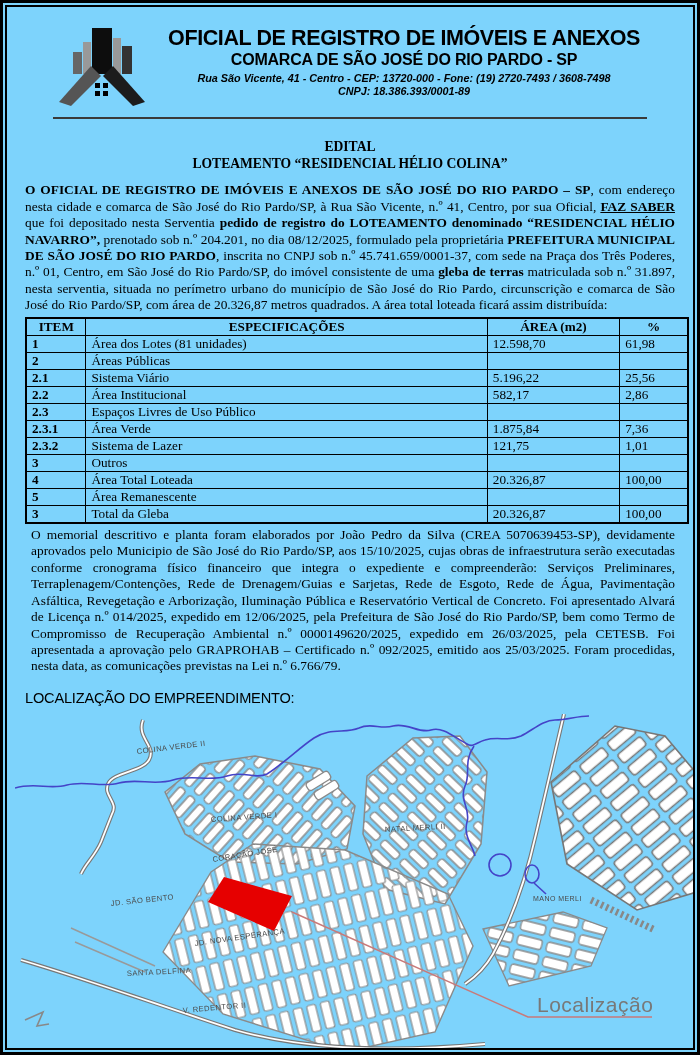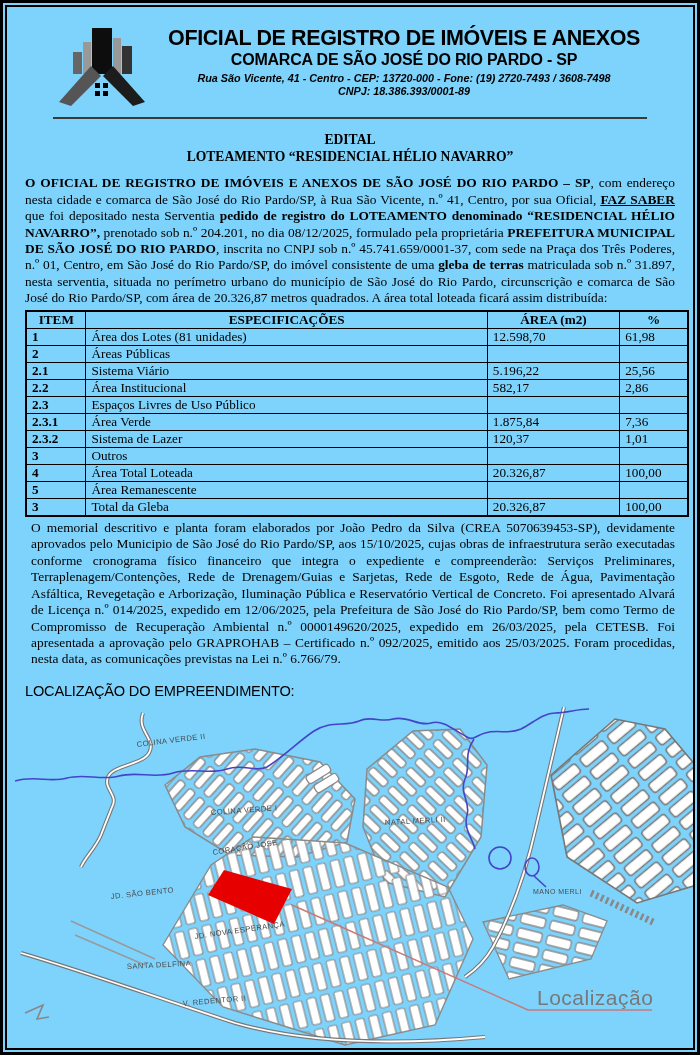--- a/index.html
+++ b/index.html
@@ -9,21 +9,21 @@
 
   .header{display:flex;align-items:flex-start;padding:15px 26px 0 40px;}
   .logo{flex:0 0 94px;width:94px;}
   .header-text{flex:1;text-align:center;font-family:"Liberation Sans","DejaVu Sans",sans-serif;}
   .h-title{font-size:21.5px;font-weight:bold;letter-spacing:-0.4px;line-height:1.02;margin-top:6px;}
   .h-sub{font-size:16px;font-weight:bold;letter-spacing:-0.2px;margin-top:1px;}
   .h-addr{font-size:10.8px;font-style:italic;font-weight:600;margin-top:3px;}
   .h-cnpj{font-size:10.8px;font-style:italic;font-weight:600;margin-top:1px;}
   .header-rule{border:none;border-top:2px solid #3a3a3a;margin:5px 38px 0 38px;}
 
-  .edital-head{text-align:center;font-weight:bold;font-size:13.6px;line-height:1.22;margin-top:13px;}
+  .edital-head{text-align:center;font-weight:bold;font-size:13.6px;line-height:1.22;margin-top:20px;}
 
   .body-par{font-size:13.4px;line-height:16.45px;text-align:justify;margin:10px 10px 0 10px;}
   .body-par.p2{margin-top:3px;margin-left:16px;}
 
   table.areas{border-collapse:collapse;width:664px;margin:3px 10px 0 10px;border:2px solid #000;table-layout:fixed;}
   table.areas th, table.areas td{border:1px solid #000;font-size:13.2px;line-height:14.5px;padding:0 5px;height:16px;overflow:hidden;white-space:nowrap;}
   table.areas th{font-weight:bold;text-align:center;}
   .col-item{width:58px;}
   .col-spec{width:388px;}
   .col-area{width:128px;}
@@ -65,21 +65,21 @@
         <div class="h-title">OFICIAL DE REGISTRO DE IMÓVEIS E ANEXOS</div>
         <div class="h-sub">COMARCA DE SÃO JOSÉ DO RIO PARDO - SP</div>
         <div class="h-addr">Rua São Vicente, 41 - Centro - CEP: 13720-000 - Fone: (19) 2720-7493 / 3608-7498</div>
         <div class="h-cnpj">CNPJ: 18.386.393/0001-89</div>
       </div>
     </div>
     <hr class="header-rule">
 
     <div class="edital-head">
       <div>EDITAL</div>
-      <div>LOTEAMENTO “RESIDENCIAL HÉLIO NAVARRO”</div>
+      <div>LOTEAMENTO “RESIDENCIAL HÉLIO COLINA”</div>
     </div>
 
     <p class="body-par p1"><span style="font-weight: bold;">O OFICIAL DE REGISTRO DE IMÓVEIS E ANEXOS DE SÃO JOSÉ DO RIO PARDO – SP</span><span>, com endereço nesta cidade e comarca de São José do Rio Pardo/SP, à Rua São Vicente, n.º 41, Centro, por sua Oficial, </span><span style="font-weight: bold; text-decoration: underline;">FAZ SABER</span><span> que foi depositado nesta Serventia </span><span style="font-weight: bold;">pedido de registro do LOTEAMENTO denominado “RESIDENCIAL HÉLIO NAVARRO”,</span><span> prenotado sob n.º 204.201, no dia 08/12/2025, formulado pela proprietária </span><span style="font-weight: bold;">PREFEITURA MUNICIPAL DE SÃO JOSÉ DO RIO PARDO</span><span>, inscrita no CNPJ sob n.º 45.741.659/0001-37, com sede na Praça dos Três Poderes, n.º 01, Centro, em São José do Rio Pardo/SP, do imóvel consistente de uma </span><span style="font-weight: bold;">gleba de terras</span><span> matriculada sob n.º 31.897, nesta serventia, situada no perímetro urbano do município de São José do Rio Pardo, circunscrição e comarca de São José do Rio Pardo/SP, com área de 20.326,87 metros quadrados. A área total loteada ficará assim distribuída:</span></p>
 
     <table class="areas">
       <colgroup>
         <col class="col-item">
           <col class="col-spec">
           <col class="col-area">
           <col class="col-pct">
@@ -125,21 +125,21 @@
           </tr>
           <tr>
             <td class="c0">2.3.1</td>
             <td class="c1">Área Verde</td>
             <td class="c2">1.875,84</td>
             <td class="c3">7,36</td>
           </tr>
           <tr>
             <td class="c0">2.3.2</td>
             <td class="c1">Sistema de Lazer</td>
-            <td class="c2">120,37</td>
+            <td class="c2">121,75</td>
             <td class="c3">1,01</td>
           </tr>
           <tr>
             <td class="c0">3</td>
             <td class="c1">Outros</td>
             <td class="c2"></td>
             <td class="c3"></td>
           </tr>
           <tr>
             <td class="c0">4</td>

